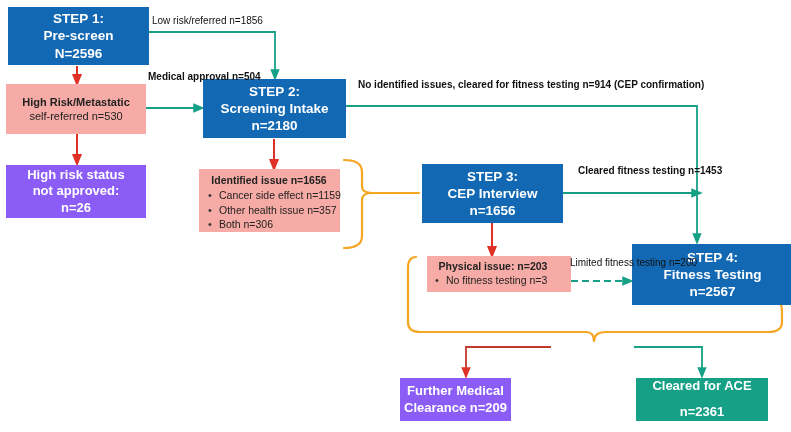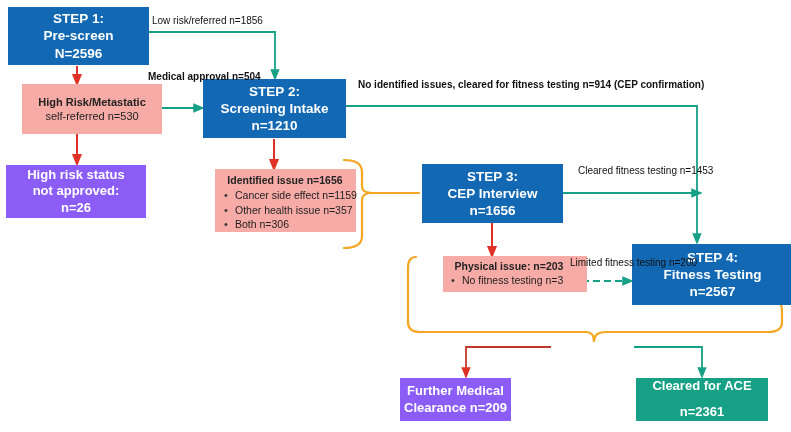--- a/index.html
+++ b/index.html
@@ -33,21 +33,20 @@
   .node.blue{
     background:#1268B3;
     color:#ffffff;
     font-weight:bold;
     font-size:13.5px;
   }
   .node.pink{
     background:#F7ABA6;
     color:#222222;
     font-size:11px;
-    margin-left:16px;
   }
   .node.red{
     background:#8b5cf6;
     color:#ffffff;
     font-weight:bold;
     font-size:13px;
     text-align:center;
   }
   .node.green{
     background:#16A085;
@@ -171,21 +170,21 @@
 
   <div class="node red" style="left:6px; top:165px; width:140px; height:53px;">
     <span class="ln">High risk status</span>
     <span class="ln">not approved:</span>
     <span class="ln">n=26</span>
   </div>
 
   <div class="node blue" style="left:203px; top:79px; width:143px; height:59px;">
     <span class="ln">STEP 2:</span>
     <span class="ln">Screening Intake</span>
-    <span class="ln">n=1210</span>
+    <span class="ln">n=2180</span>
   </div>
 
   <div class="node pink listbox" style="left:199px; top:169px; width:141px; height:63px;">
     <span class="head">Identified issue n=1656</span>
     <ul>
       <li>Cancer side effect n=1159</li>
       <li>Other health issue n=357</li>
       <li>Both n=306</li>
     </ul>
   </div>
@@ -228,21 +227,21 @@
     <span class="ln">Medical</span>
     <span class="ln">approval</span>
     <span class="ln">n=504</span>
   </div>
 
   <div class="edge-label" style="left:358px; top:78px; width:334px;">
     <span class="ln">No identified issues, cleared for fitness testing  n=914</span>
     <span class="ln">(CEP confirmation)</span>
   </div>
 
-  <div class="edge-label thin" style="left:578px; top:164px; width:96px;">
+  <div class="edge-label thin" style="left:578px; top:164px; width:96px;font-weight:bold;">
     <span class="ln">Cleared fitness testing</span>
     <span class="ln">n=1453</span>
   </div>
 
   <div class="edge-label thin" style="left:570px; top:256px; width:66px; text-align:left;">
     <span class="ln">Limited fitness</span>
     <span class="ln">testing n=200</span>
   </div>
 
 </div>

